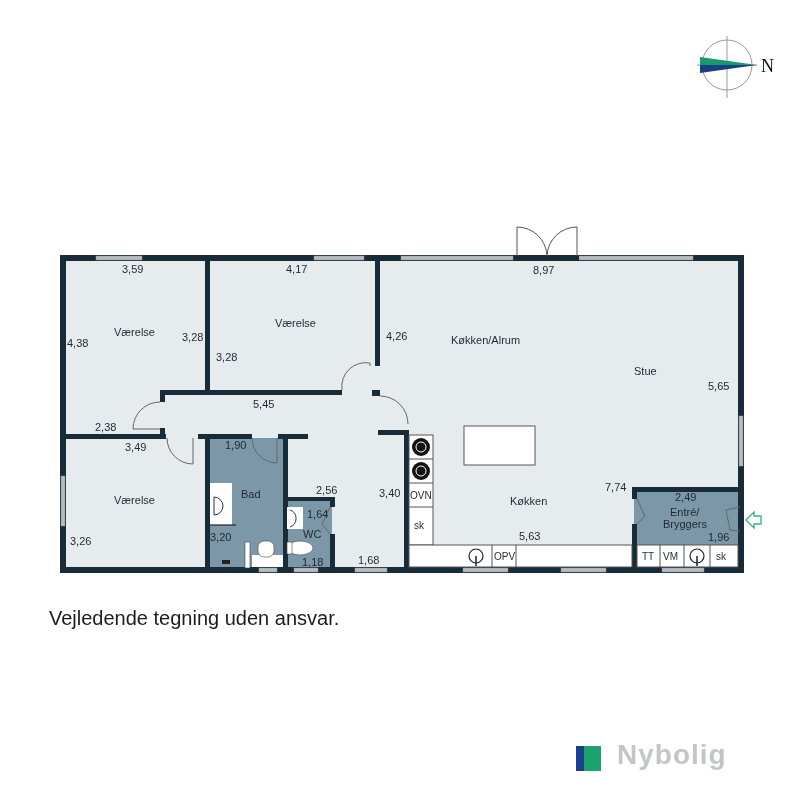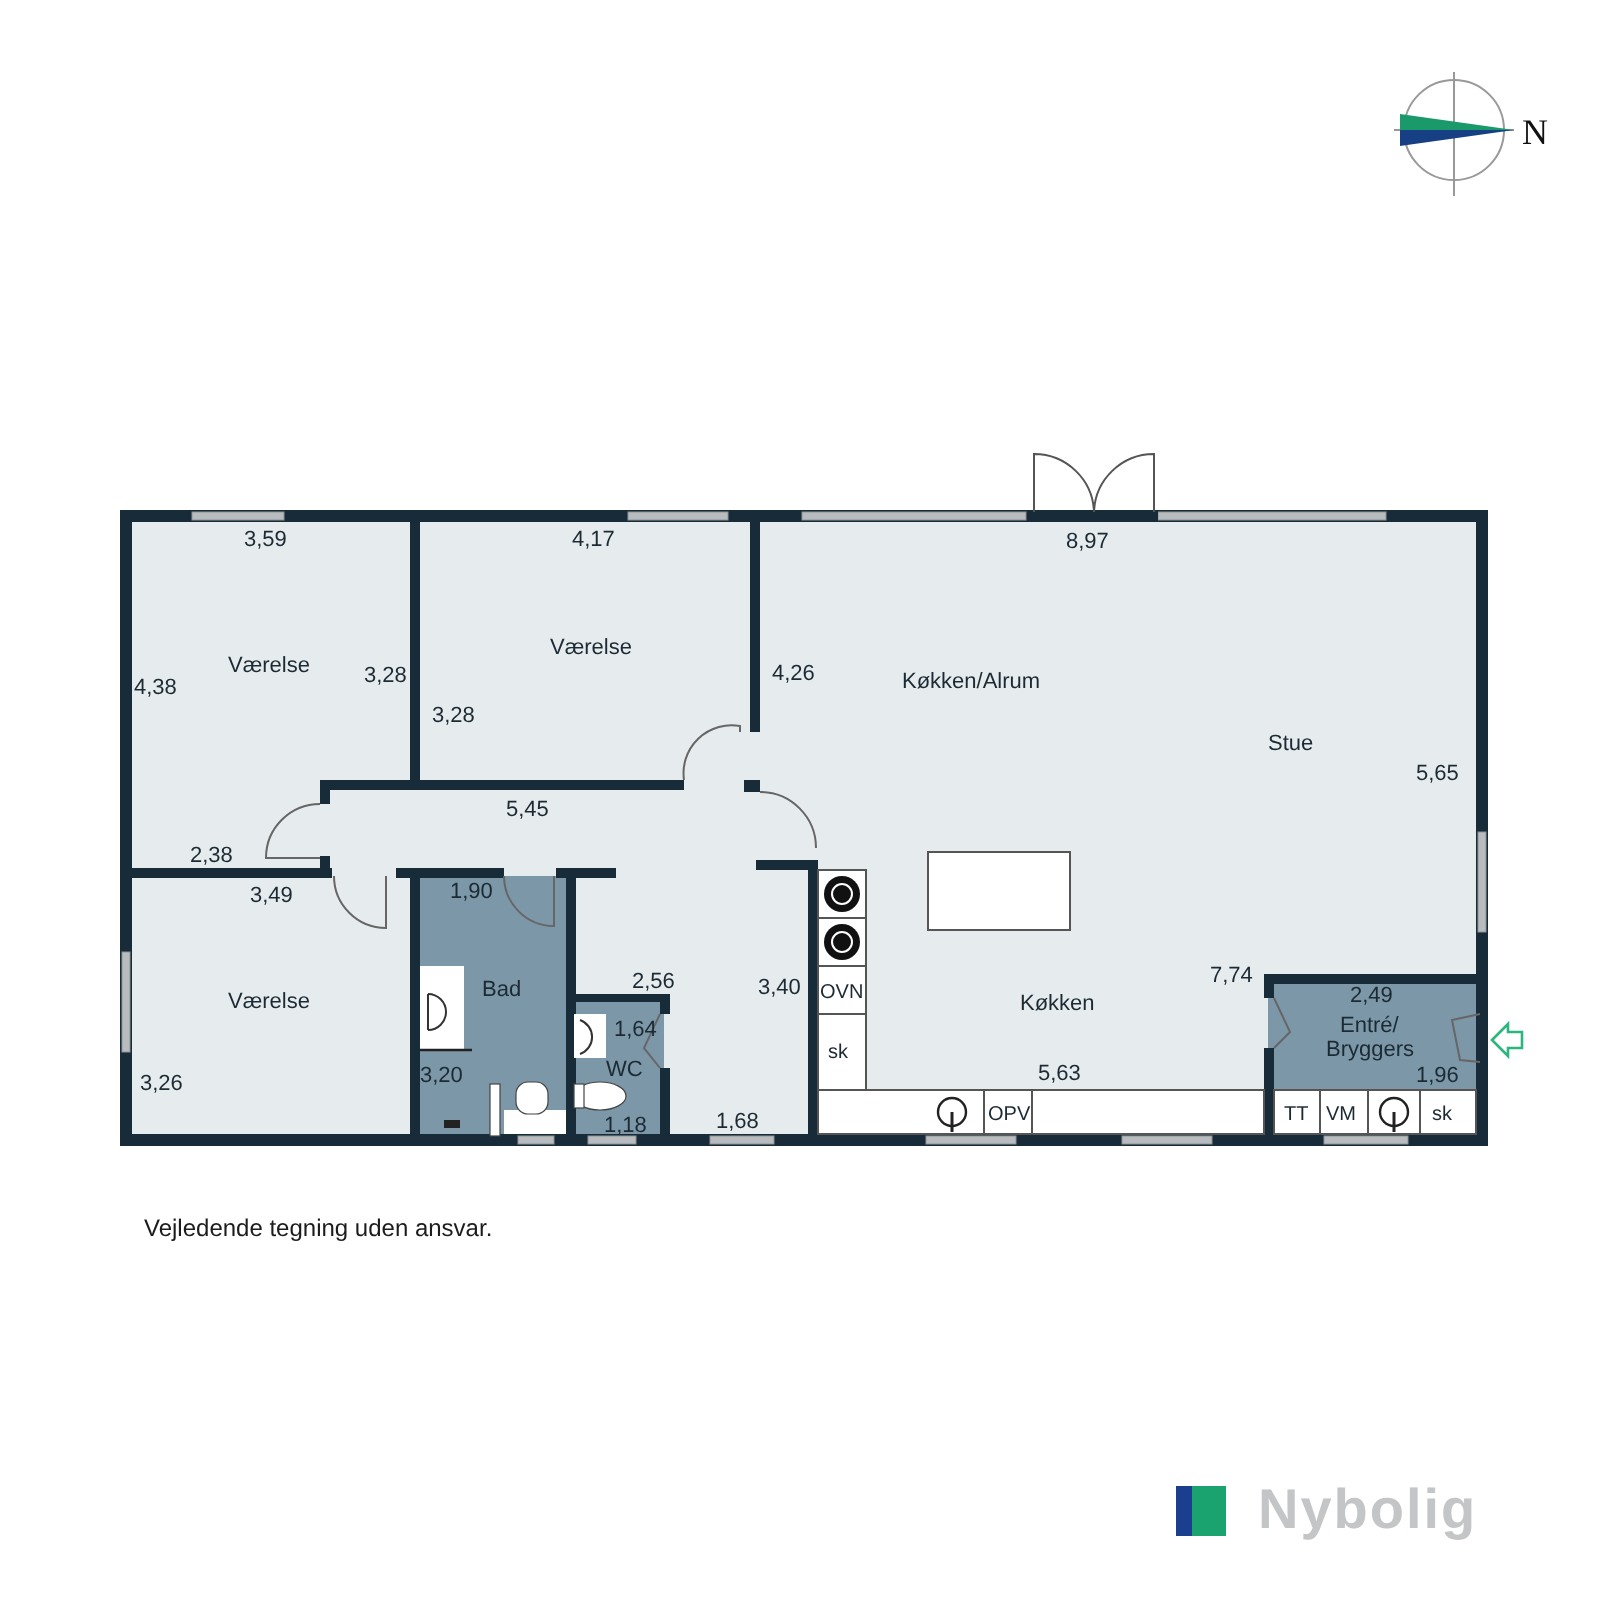--- a/index.html
+++ b/index.html
@@ -1,22 +1,22 @@
 <!DOCTYPE html>
 <html><head>
   <meta charset="utf-8">
   <style>
     html, body { margin: 0; padding: 0; background: #ffffff; }
     body { width: 800px; height: 800px; position: relative; overflow: hidden; font-family: "Liberation Sans", sans-serif; }
     #plan { position: absolute; left: 0; top: 0; width: 800px; height: 800px; }
     .lbl { font-family: "Liberation Sans", sans-serif; font-size: 11px; fill: #1c2a33; }
     .room { font-family: "Liberation Sans", sans-serif; font-size: 11px; fill: #1c2a33; }
     .fx { font-family: "Liberation Sans", sans-serif; font-size: 10px; fill: #1c2a33; }
-    .disclaimer { position: absolute; left: 72px; top: 607px; font-size: 12px; color: #1c1c1c; font-family: "Liberation Sans", sans-serif; }
-    .logo { position: absolute; left: 588px; top: 739px; display: flex; align-items: center; }
+    .disclaimer { position: absolute; left: 49px; top: 607px; font-size: 20px; color: #1c1c1c; font-family: "Liberation Sans", sans-serif; }
+    .logo { position: absolute; left: 576px; top: 739px; display: flex; align-items: flex-end; }
     .logo-mark { width: 25px; height: 25px; display: flex; margin-right: 16px; }
     .logo-mark .b { width: 8px; height: 25px; background: #1a3f8f; }
     .logo-mark .g { width: 17px; height: 25px; background: #1aa36f; }
     .logo-text { font-size: 28px; font-weight: bold; color: #c3c5c6; letter-spacing: 1px; font-family: "Liberation Sans", sans-serif; }
     .compass-n { position: absolute; left: 761px; top: 56px; font-family: "Liberation Serif", serif; font-size: 18px; color: #111; }
   </style>
 </head>
 <body>
 
 <svg id="plan" viewBox="0 0 800 800">

